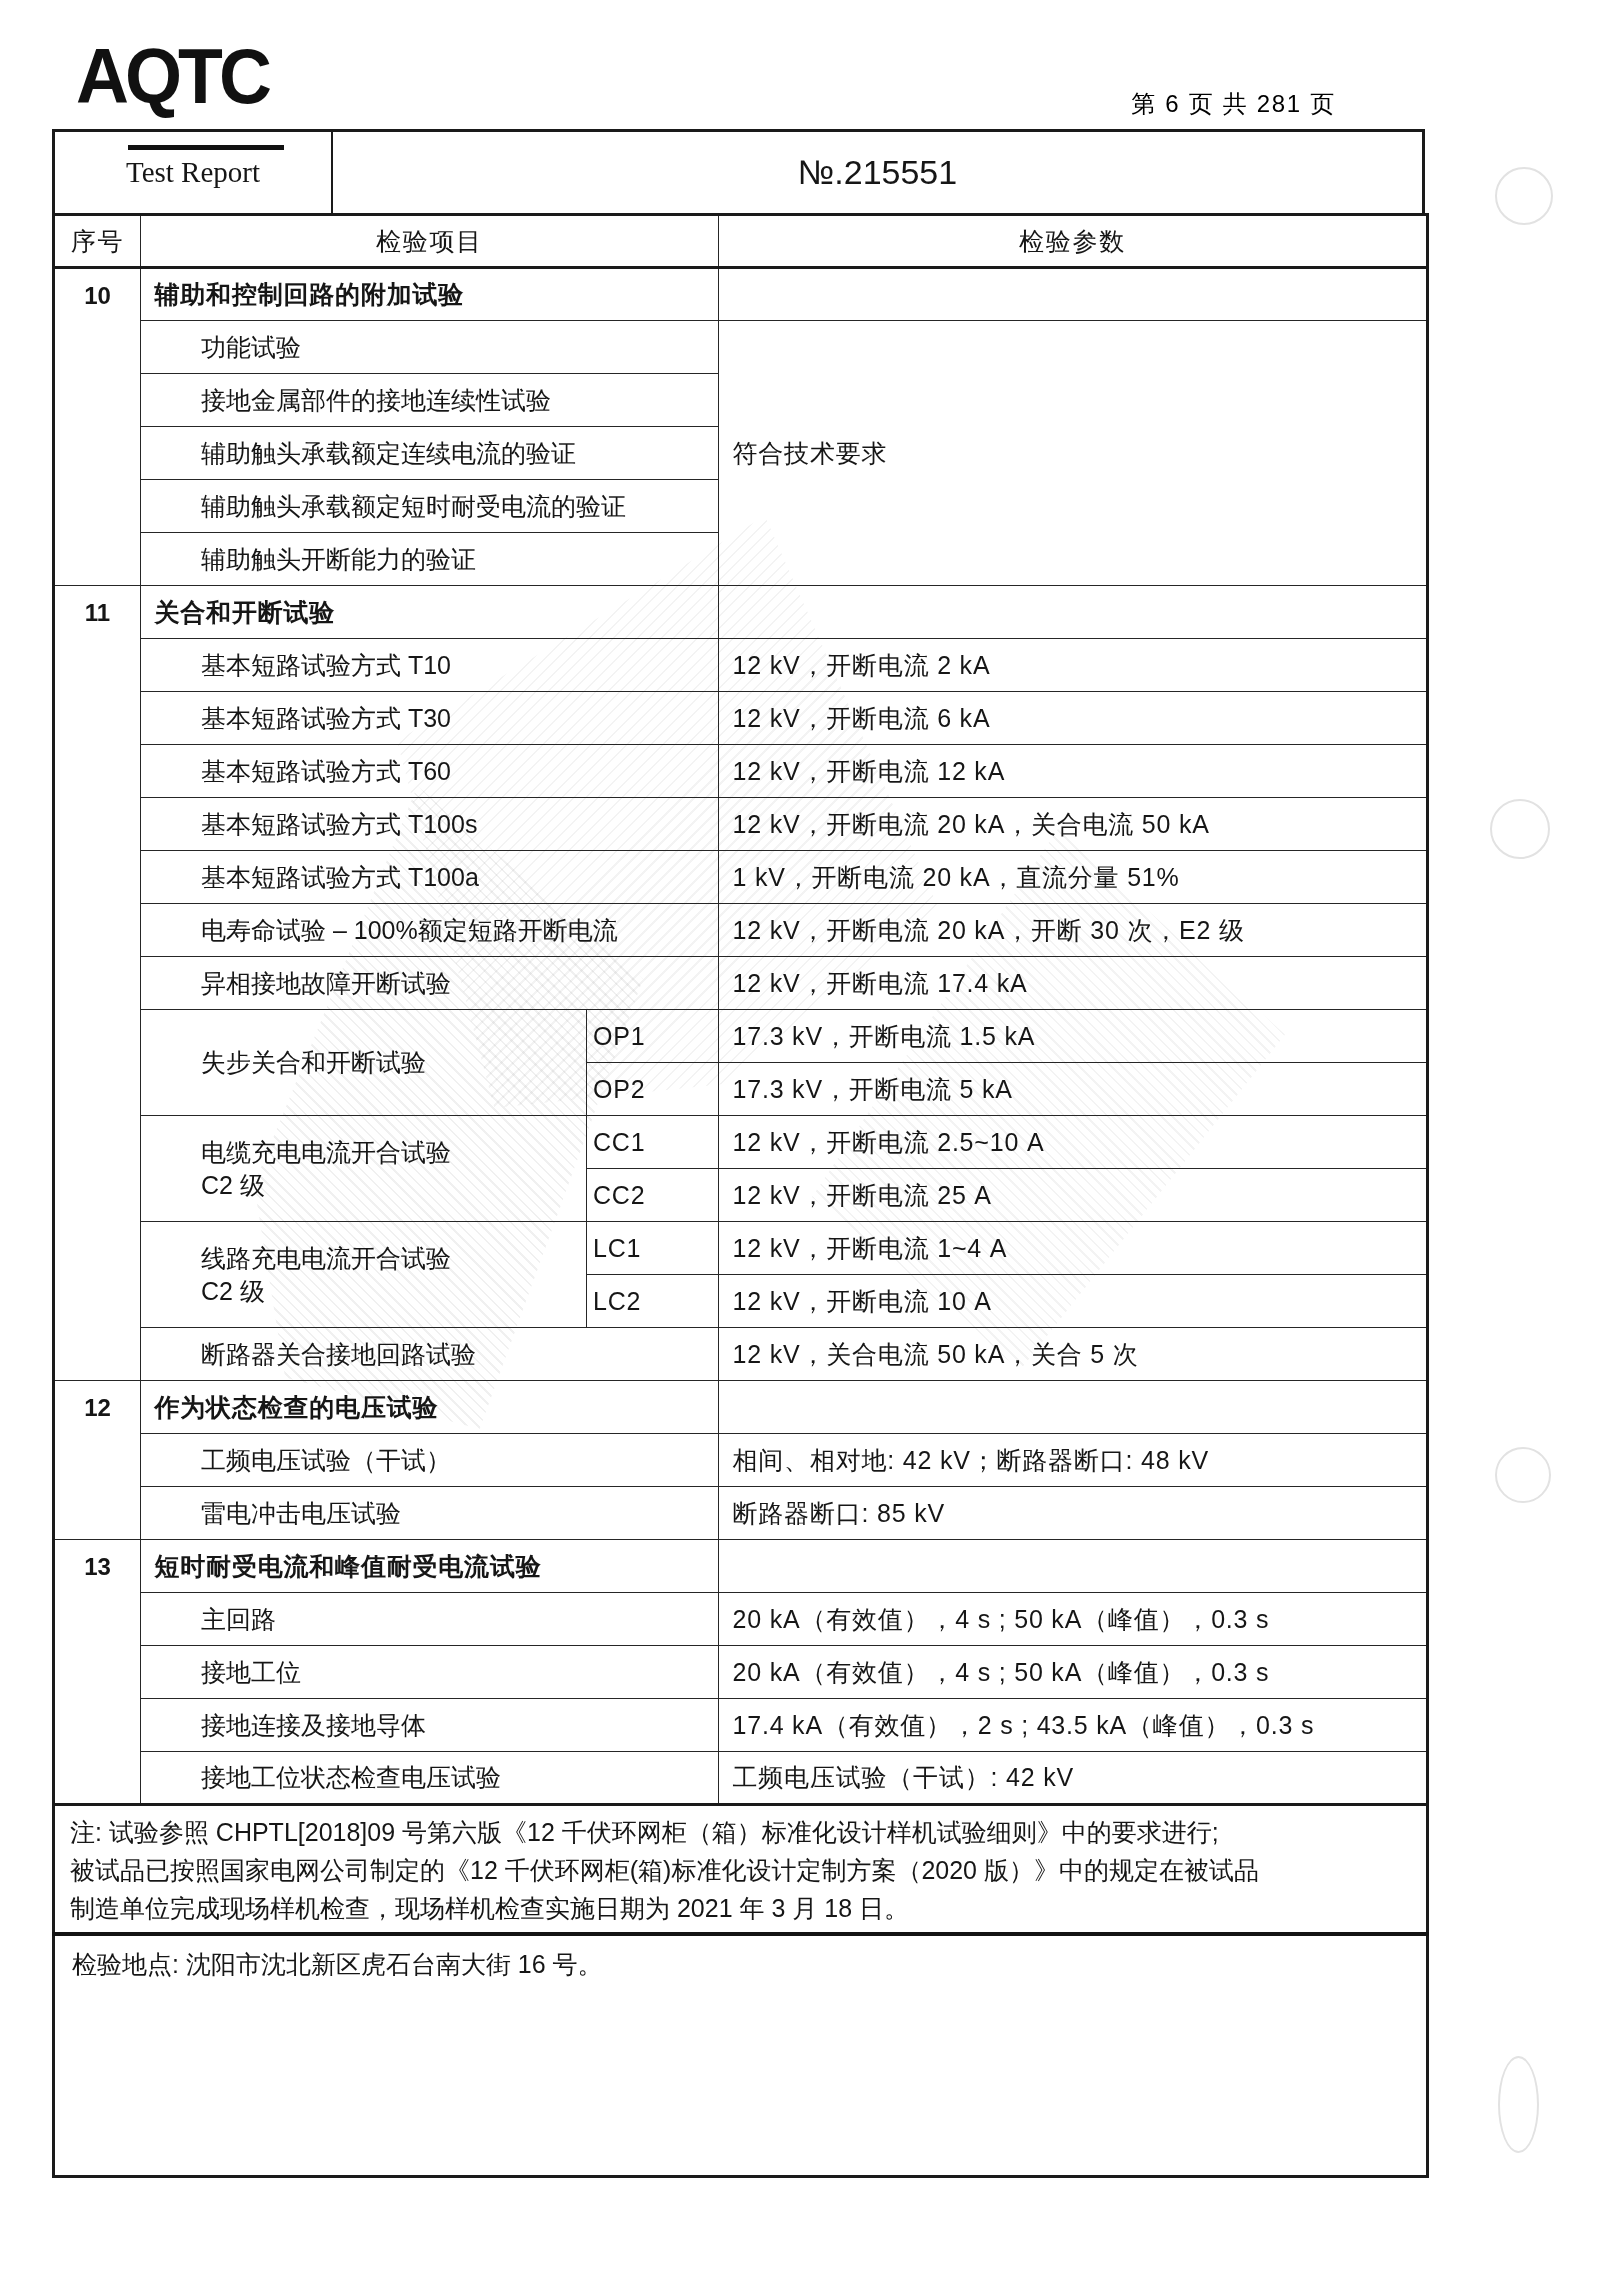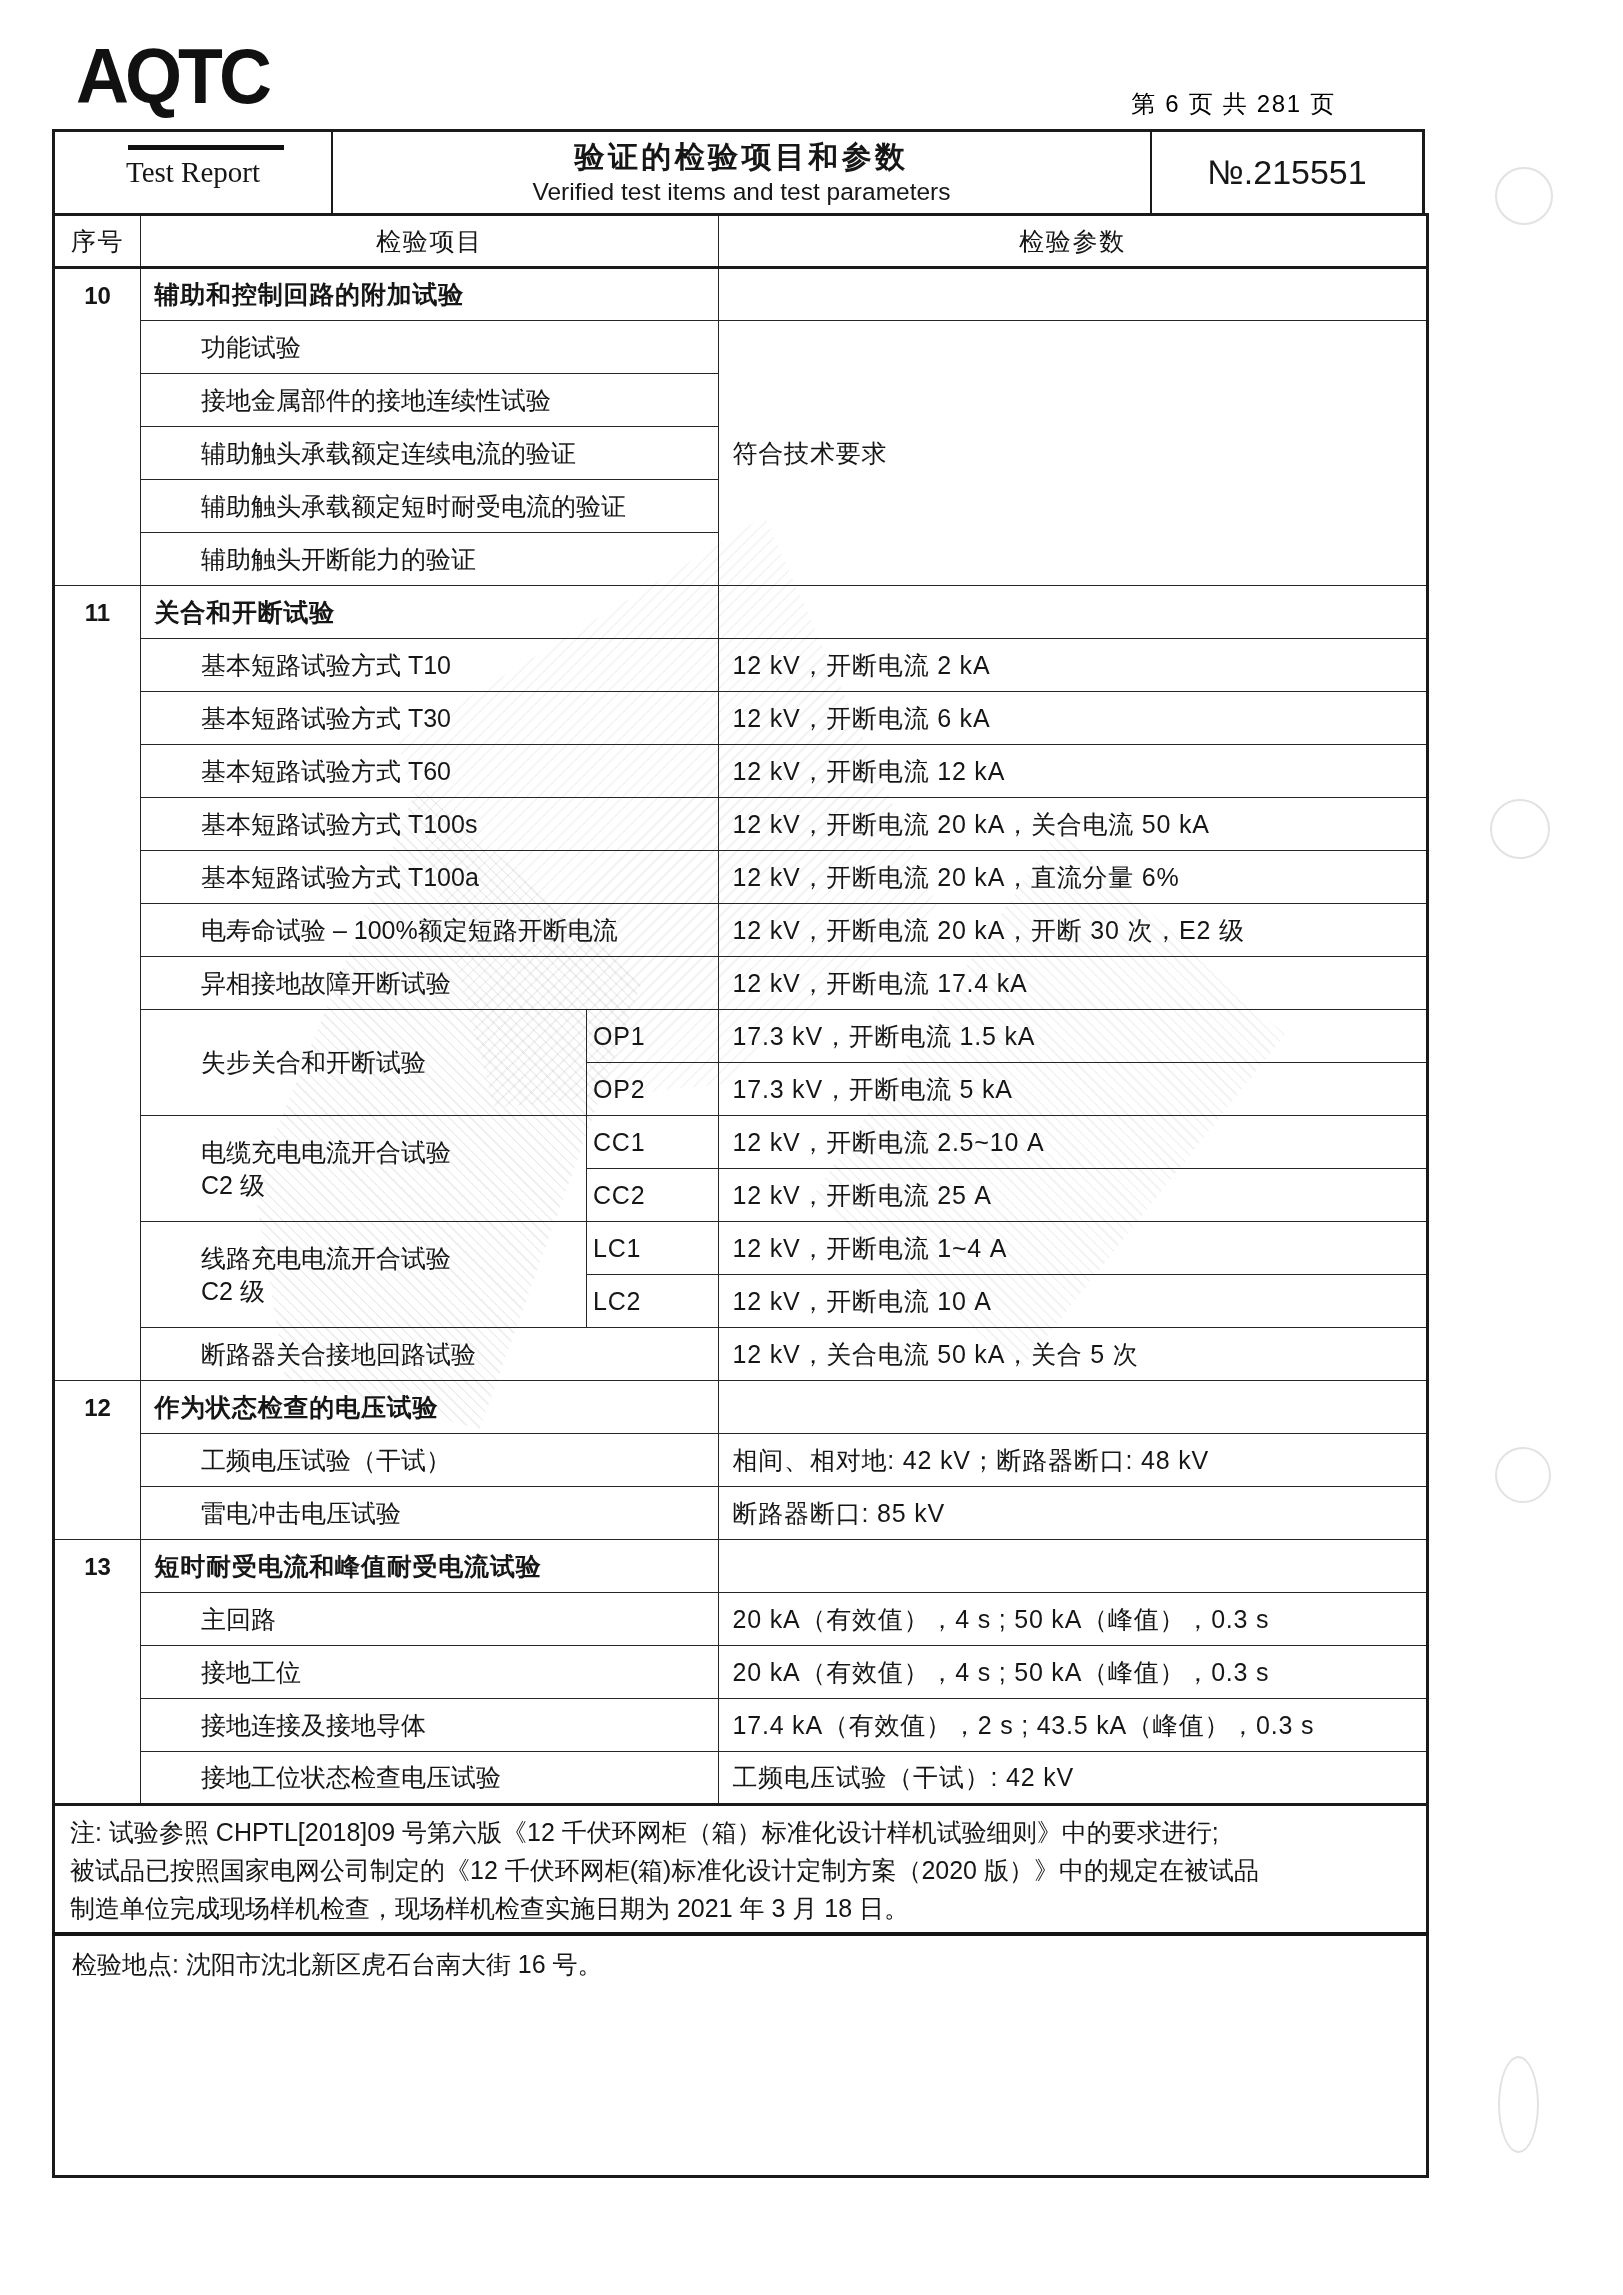--- a/index.html
+++ b/index.html
@@ -70,24 +70,20 @@
 </div>
 
 <div class="page-number">第 6 页  共 281 页</div>
 
 <div class="sheet">
 
   <div class="head-band">
     <div class="head-cell hc-left">
       <span>Test Report</span>
     </div>
-    <div class="head-cell hc-mid">
-      <div class="title-cn">验证的检验项目和参数</div>
-      <div class="title-en">Verified test items and test parameters</div>
-    </div>
     <div class="head-cell hc-right">
       <span>№.215551</span>
     </div>
   </div>
 
   <table class="report">
     <colgroup>
       <col class="w-num">
         <col class="w-item">
         <col class="w-code">
@@ -138,21 +134,21 @@
         <tr>
           <td class="c-item" colspan="2">基本短路试验方式 T60</td>
           <td class="c-param">12 kV，开断电流 12 kA</td>
         </tr>
         <tr>
           <td class="c-item" colspan="2">基本短路试验方式 T100s</td>
           <td class="c-param">12 kV，开断电流 20 kA，关合电流 50 kA</td>
         </tr>
         <tr>
           <td class="c-item" colspan="2">基本短路试验方式 T100a</td>
-          <td class="c-param">12 kV，开断电流 20 kA，直流分量 6%</td>
+          <td class="c-param">1 kV，开断电流 20 kA，直流分量 51%</td>
         </tr>
         <tr>
           <td class="c-item" colspan="2">电寿命试验 – 100%额定短路开断电流</td>
           <td class="c-param">12 kV，开断电流 20 kA，开断 30 次，E2 级</td>
         </tr>
         <tr>
           <td class="c-item" colspan="2">异相接地故障开断试验</td>
           <td class="c-param">12 kV，开断电流 17.4 kA</td>
         </tr>
         <tr>

